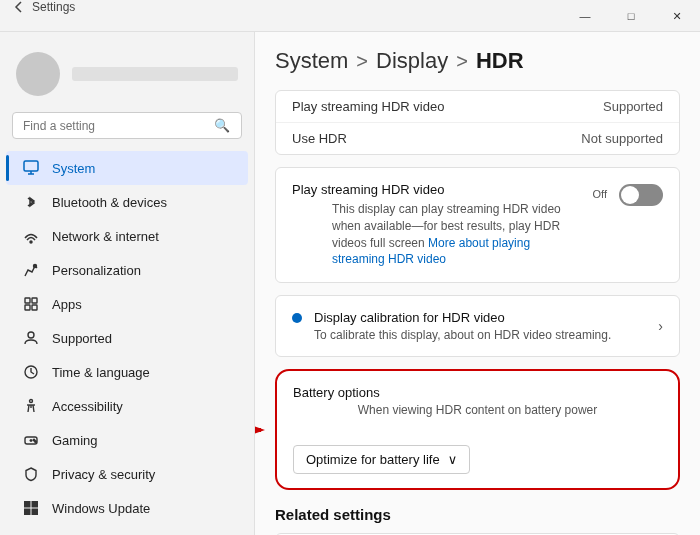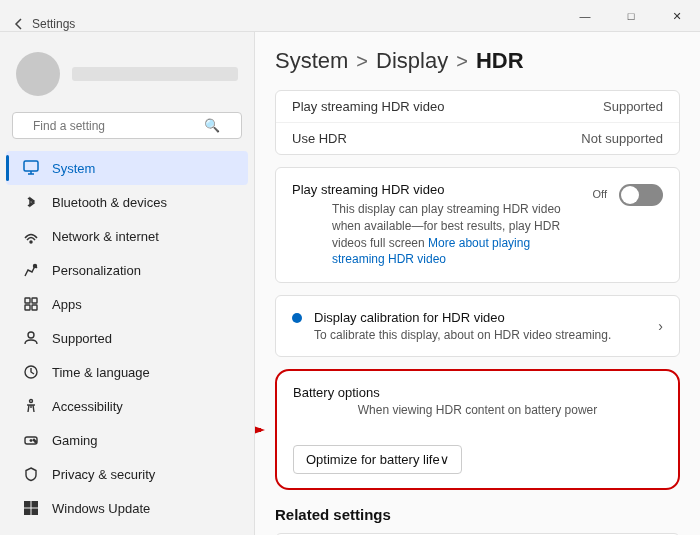--- a/index.html
+++ b/index.html
@@ -11,21 +11,21 @@
       overflow: hidden;
       font-size: 13px;
       color: #1a1a1a;
     }
 
     
     .titlebar {
       background: #f3f3f3;
       height: 32px;
       display: flex;
-      align-items: flex-end;
+      align-items: flex-start;
       padding: 0 12px;
       border-bottom: 1px solid #e0e0e0;
       position: relative;
     }
     .titlebar-back {
       display: flex;
       align-items: center;
       gap: 6px;
       cursor: pointer;
       color: #444;
@@ -88,21 +88,21 @@
       height: 14px;
       border-radius: 3px;
     }
     .search-box {
       margin: 0 12px 12px 12px;
       display: flex;
       align-items: center;
       background: white;
       border: 1px solid #ccc;
       border-radius: 4px;
-      padding: 5px 20px;
+      padding: 5px 10px;
       gap: 8px;
     }
     .search-box input {
       border: none;
       outline: none;
       background: transparent;
       font-size: 12px;
       color: #555;
       flex: 1;
       font-family: inherit;
@@ -263,21 +263,21 @@
       border: 2px solid #cc0000;
       border-radius: 14px;
       margin-bottom: 12px;
       padding: 14px 16px;
     }
     .battery-card-title { font-size: 13px; font-weight: 500; color: #111; margin-bottom: 3px; }
     .battery-card-desc { font-size: 12px; color: #555; margin-bottom: 28px; text-align: center; }
     .battery-dropdown {
       display: inline-flex;
       align-items: center;
-      gap: 0;
+      gap: 8px;
       border: 1px solid #ccc;
       border-radius: 4px;
       padding: 6px 12px;
       background: white;
       cursor: pointer;
       font-size: 13px;
       color: #111;
     }
 
     

